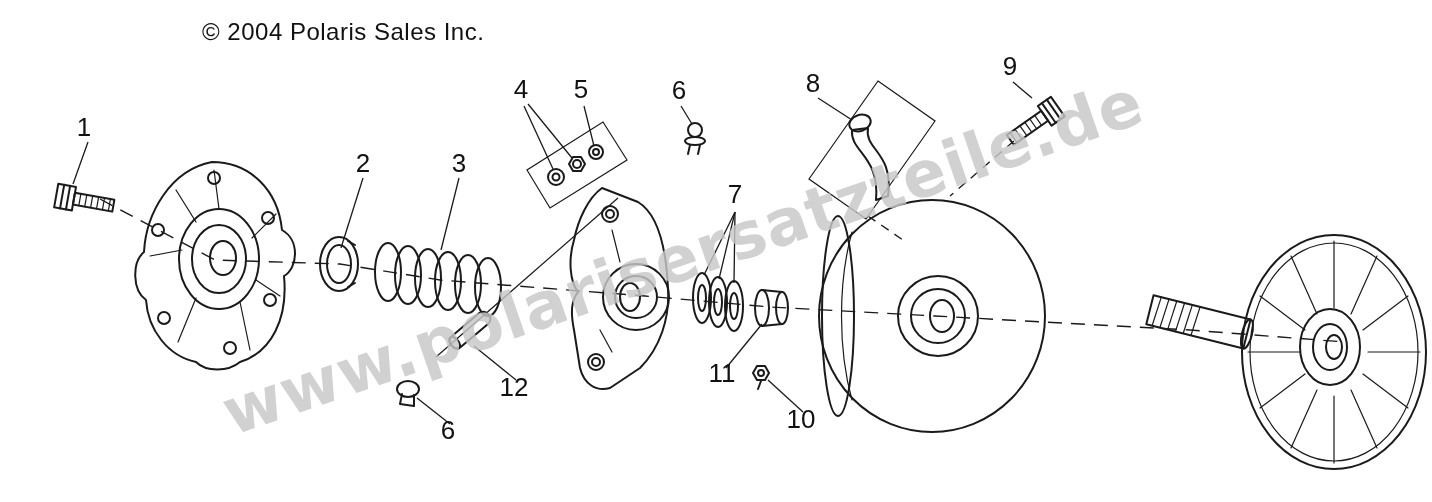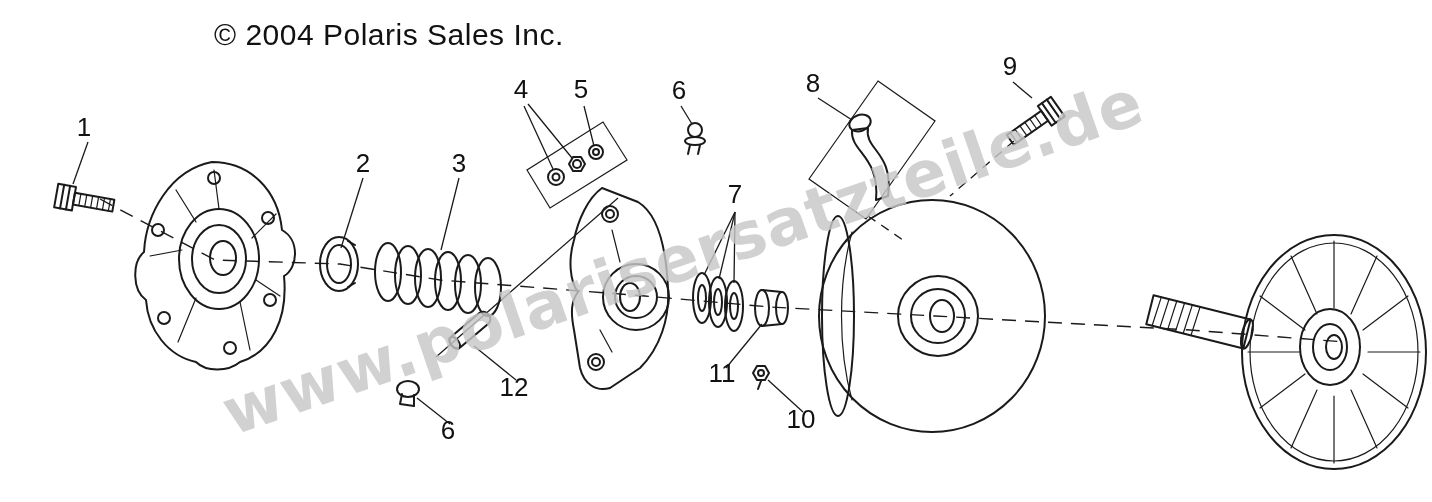--- a/index.html
+++ b/index.html
@@ -4,22 +4,22 @@
 <style>
   html,body{margin:0;padding:0;background:#fff;}
   #canvas{
     position:relative;
     width:1432px;height:502px;
     background:#ffffff;
     overflow:hidden;
     font-family:"Liberation Sans", sans-serif;
   }
   #copyright{
-    position:absolute;left:214px;top:18px;
-    font-size:30px;color:#111;
+    position:absolute;left:202px;top:18px;
+    font-size:24px;color:#111;
     letter-spacing:0.5px;
     z-index:3;
   }
   #watermark{
     position:absolute;left:225px;top:378px;
     font-family:"DejaVu Sans", sans-serif;
     font-weight:bold;
     font-size:64px;
     color:#c7c7c7;
     opacity:0.82;

